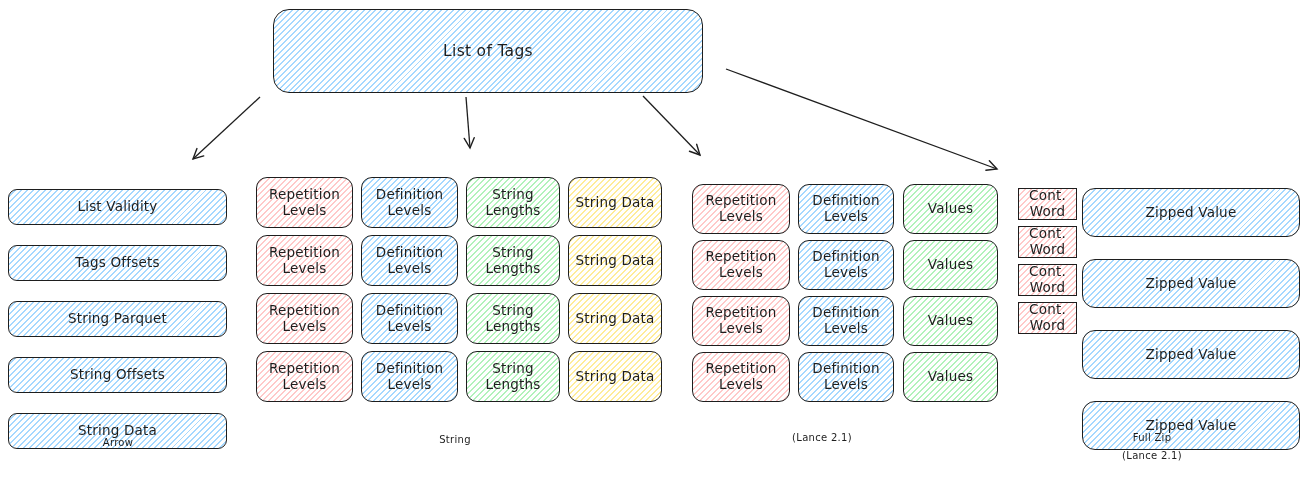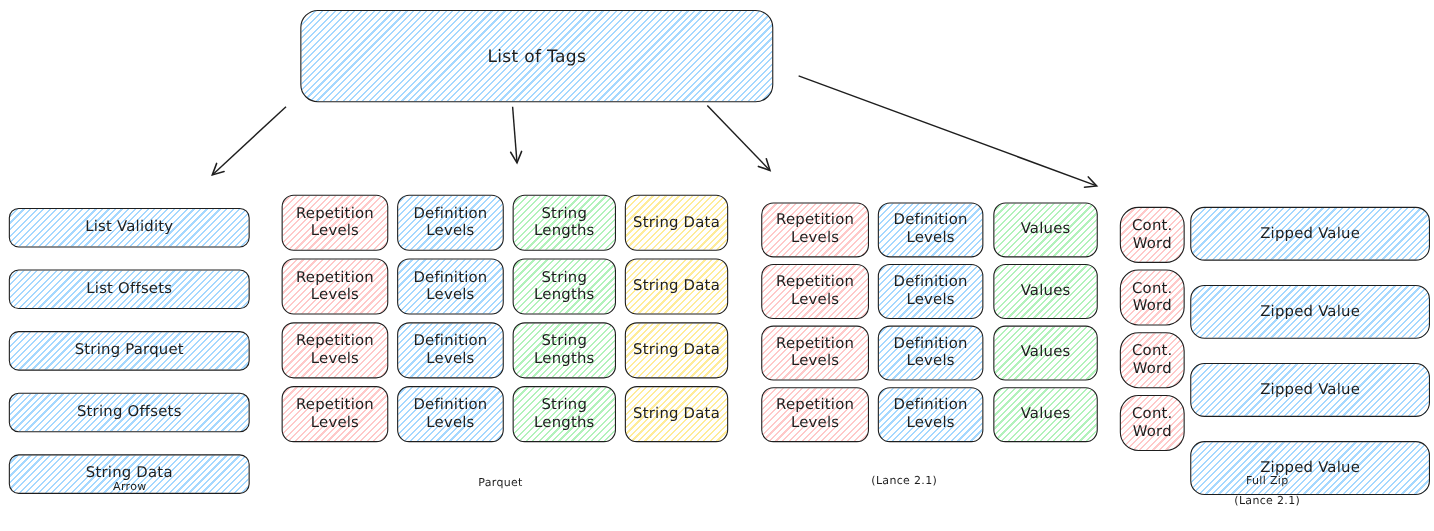--- a/index.html
+++ b/index.html
@@ -17,21 +17,21 @@
   }
   .stack{position:absolute;display:flex;flex-direction:column;}
   .cell{
     box-sizing:border-box;border:1.5px solid #1e1e1e;
     display:flex;align-items:center;justify-content:center;text-align:center;
     font-size:13.5px;line-height:1.18;padding:2px 5px;letter-spacing:.2px;
   }
   .g-arrow{gap:20px;}   .g-arrow .cell{height:36px;border-radius:9px;}
   .g-parquet{gap:7px;} .g-parquet .cell{height:51px;border-radius:11px;}
   .g-mini{gap:6px;}    .g-mini .cell{height:50px;border-radius:11px;}
-  .g-zipA{gap:6px;}    .g-zipA .cell{height:51px;border-radius:17px;}
+  .g-zipA{gap:6px;}    .g-zipA .cell{height:32px;border-radius:0;}
   .g-zipB{gap:22px;}    .g-zipB .cell{height:49px;border-radius:13px;}
   .hatch-blue  {background:repeating-linear-gradient(135deg,#a5d8ff 0px,#a5d8ff 1.4px,rgba(0,0,0,0) 1.4px,rgba(0,0,0,0) 4.2px);}
   .hatch-red   {background:repeating-linear-gradient(135deg,#ffc9c9 0px,#ffc9c9 1.4px,rgba(0,0,0,0) 1.4px,rgba(0,0,0,0) 4.2px);}
   .hatch-green {background:repeating-linear-gradient(135deg,#b2f2bb 0px,#b2f2bb 1.4px,rgba(0,0,0,0) 1.4px,rgba(0,0,0,0) 4.2px);}
   .hatch-yellow{background:repeating-linear-gradient(135deg,#ffec99 0px,#ffec99 1.4px,rgba(0,0,0,0) 1.4px,rgba(0,0,0,0) 4.2px);}
   .caption{
     position:absolute;text-align:center;font-size:10px;line-height:18px;letter-spacing:.3px;color:#1e1e1e;
   }
 </style>
 </head>
@@ -50,21 +50,21 @@
     <line x1="643" y1="96" x2="700" y2="155" stroke="#1e1e1e" stroke-width="1.3" marker-end="url(#ah)"></line>
     <line x1="726" y1="69" x2="997" y2="169" stroke="#1e1e1e" stroke-width="1.3" marker-end="url(#ah)"></line>
   </svg>
 
   <div class="box root hatch-blue">
     <span>List of Tags</span>
   </div>
 
   <div class="stack g-arrow" style="left:8px;top:189px;width:219px">
     <div class="cell hatch-blue">List Validity</div>
-    <div class="cell hatch-blue">List Offsets</div>
+    <div class="cell hatch-blue">Tags Offsets</div>
     <div class="cell hatch-blue">String Parquet</div>
     <div class="cell hatch-blue">String Offsets</div>
     <div class="cell hatch-blue">String Data</div>
   </div>
 
   <div class="stack g-parquet" style="left:256px;top:177px;width:97px">
     <div class="cell hatch-red">Repetition Levels</div>
     <div class="cell hatch-red">Repetition Levels</div>
     <div class="cell hatch-red">Repetition Levels</div>
     <div class="cell hatch-red">Repetition Levels</div>
@@ -117,21 +117,21 @@
     <div class="cell hatch-blue">Zipped Value</div>
     <div class="cell hatch-blue">Zipped Value</div>
     <div class="cell hatch-blue">Zipped Value</div>
     <div class="cell hatch-blue">Zipped Value</div>
   </div>
 
   <div class="caption" style="left:8px;top:434px;width:220px">
     <span>Arrow</span>
   </div>
   <div class="caption" style="left:359px;top:431px;width:192px">
-    <span>Parquet</span>
+    <span>String</span>
   </div>
   <div class="caption" style="left:727px;top:429px;width:190px">
     <span style="display:block">(Lance 2.1)</span>
   </div>
   <div class="caption" style="left:1057px;top:429px;width:190px">
     <span style="display:block">Full Zip</span>
     <span style="display:block">(Lance 2.1)</span>
   </div>
 
 </div>

